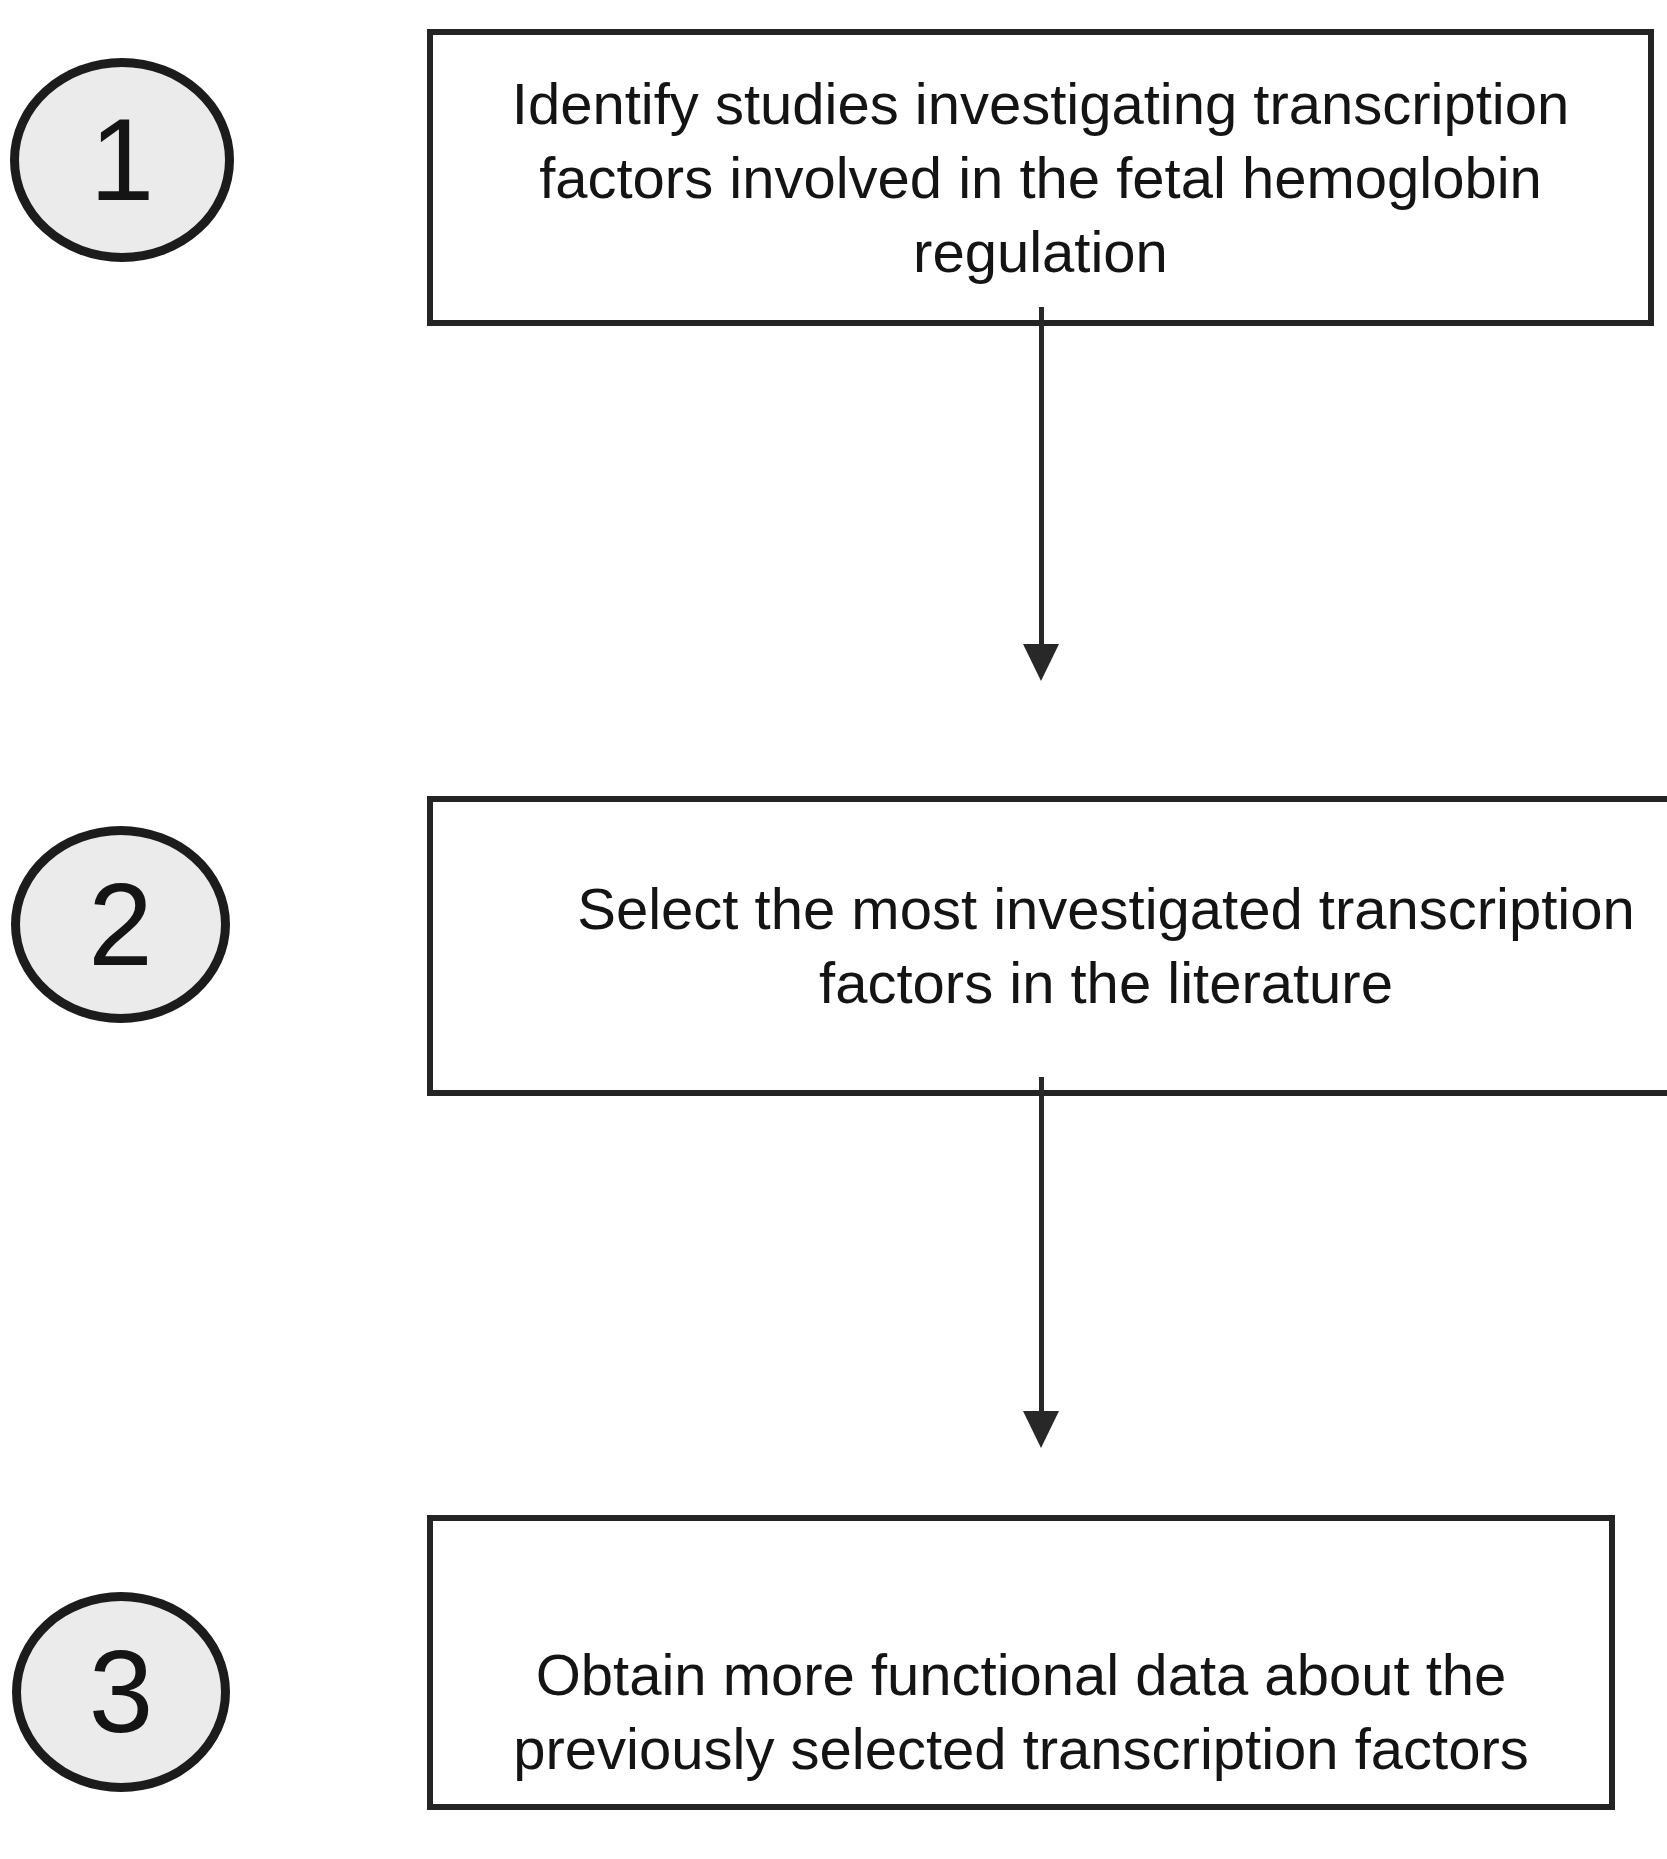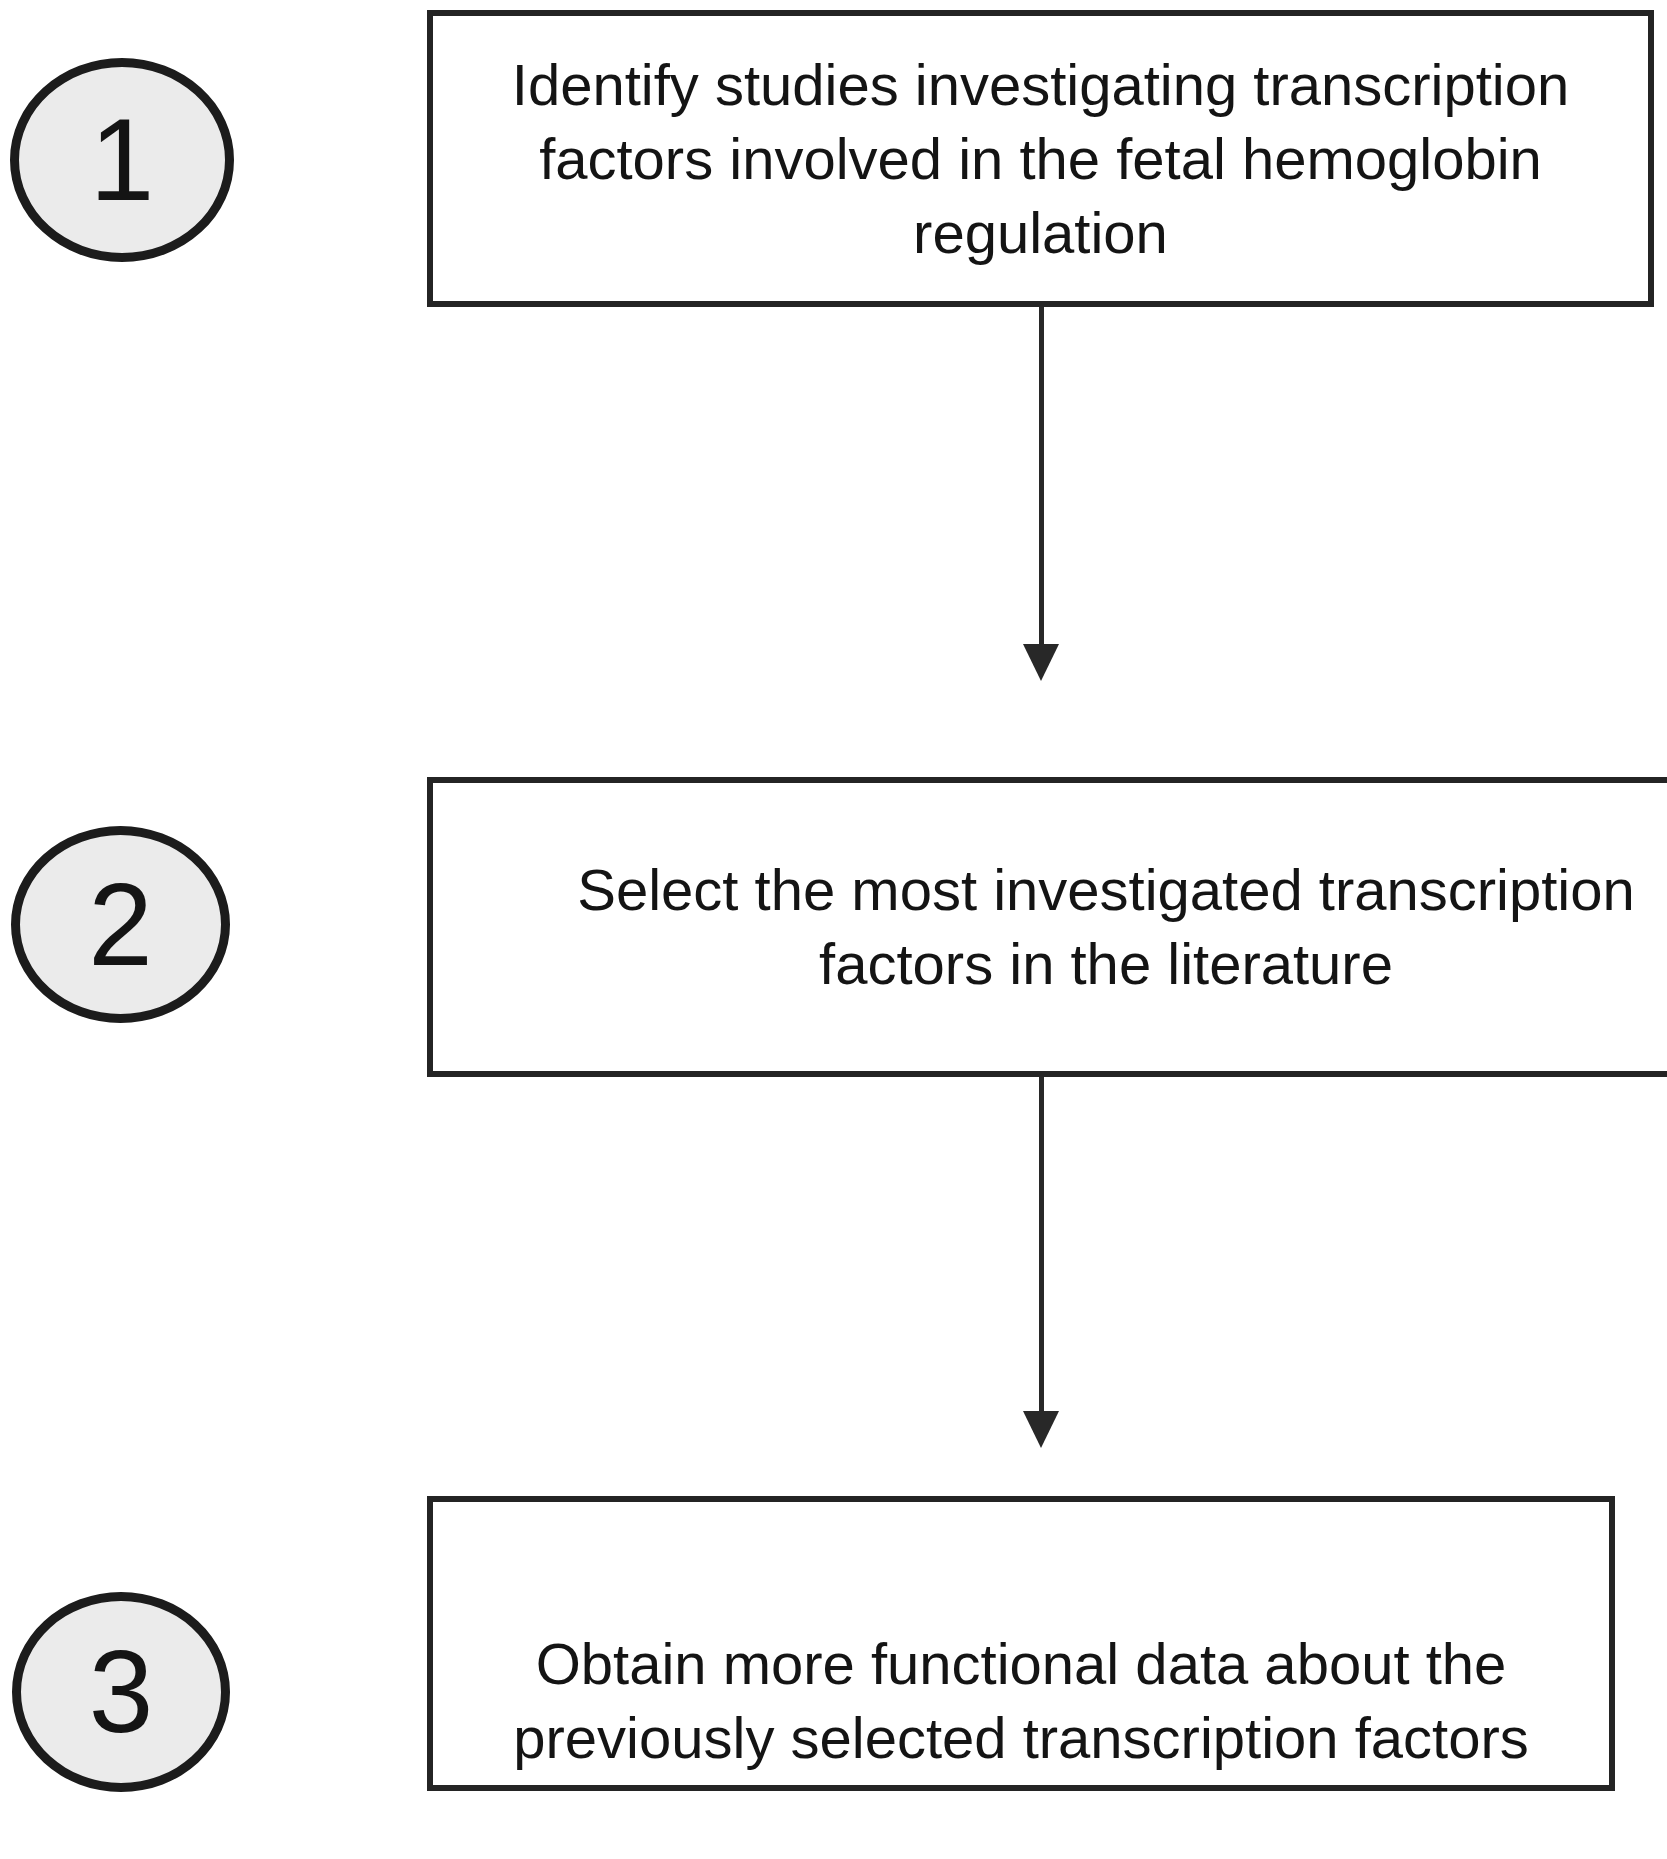--- a/index.html
+++ b/index.html
@@ -31,21 +31,22 @@
     color: var(--text, #141414);
   }
   .step-box {
     position: absolute;
     box-sizing: border-box;
     border: 6px solid var(--box-border, #242424);
     background: var(--box-fill, #ffffff);
     display: flex;
     align-items: center;
     justify-content: center;
-    padding: 10px 28px;
+    padding: 18px 28px;
+    margin-top: 19px;
   }
   .box-label {
     font-size: 58px;
     line-height: 74px;
     color: var(--text, #141414);
     text-align: center;
     white-space: pre-line;
   }
   .arrow-stem {
     position: absolute;

